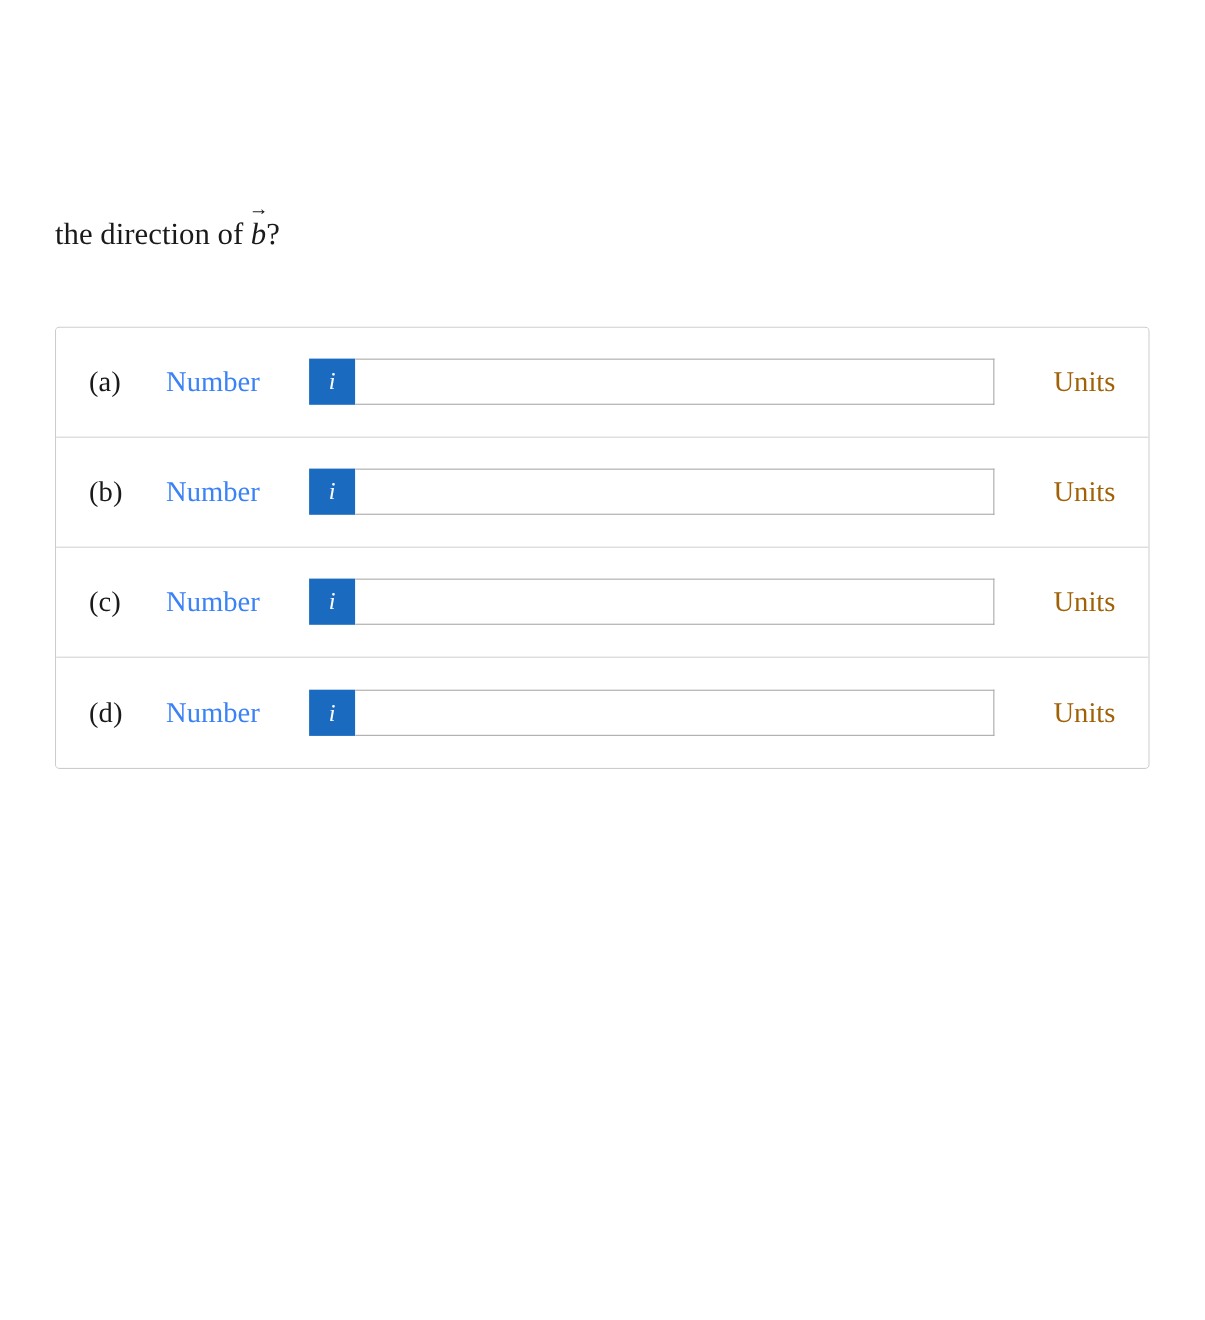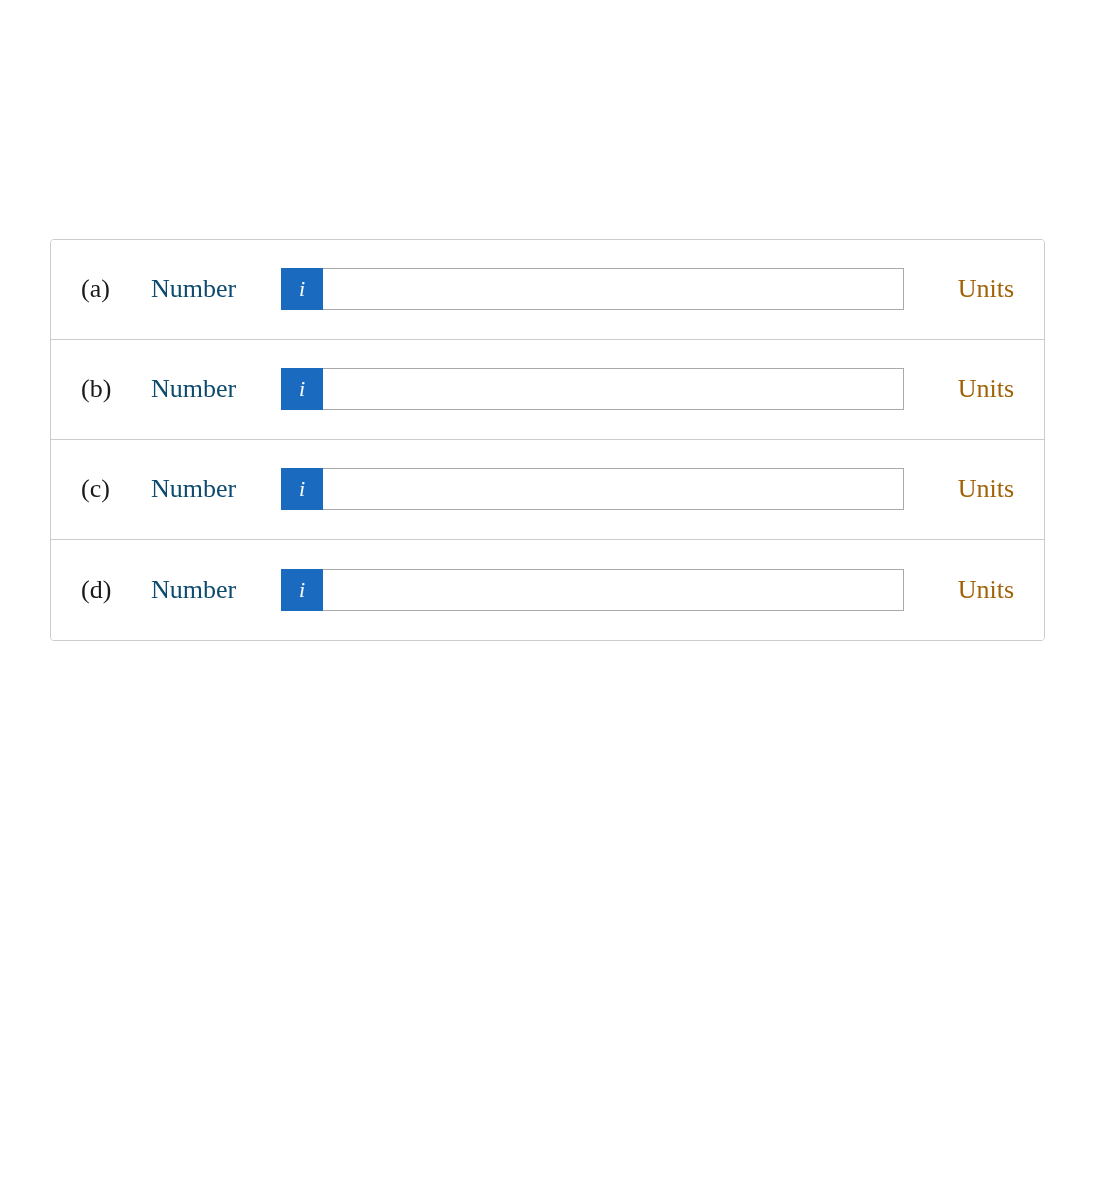--- a/index.html
+++ b/index.html
@@ -72,21 +72,21 @@
       font-size: 26px;
       font-family: Georgia, 'Times New Roman', serif;
       color: #1a1a1a;
       min-width: 60px;
       font-weight: normal;
     }
 
     .row-number {
       font-size: 26px;
       font-family: Georgia, 'Times New Roman', serif;
-      color: #0c4a6e;
+      color: #3b82f6;
       min-width: 120px;
       margin-left: 10px;
     }
 
     .info-button {
       background-color: #1a6bbf;
       color: #ffffff;
       border: none;
       width: 42px;
       height: 42px;
@@ -138,20 +138,21 @@
 </head>
 <body>
 
 <div class="page-container">
 
   <div class="problem-text">
     
     <br>
     <br>
     <br>
+    <span>the direction of <span class="vec"><em>b</em></span>?</span>
   </div>
 
   <div class="answer-rows">
 
     <div class="answer-row">
       <span class="row-label">(a)</span>
       <span class="row-number">Number</span>
       <div class="input-group">
         <button class="info-button">i</button>
         <input class="answer-input" type="text" value="" style="">

